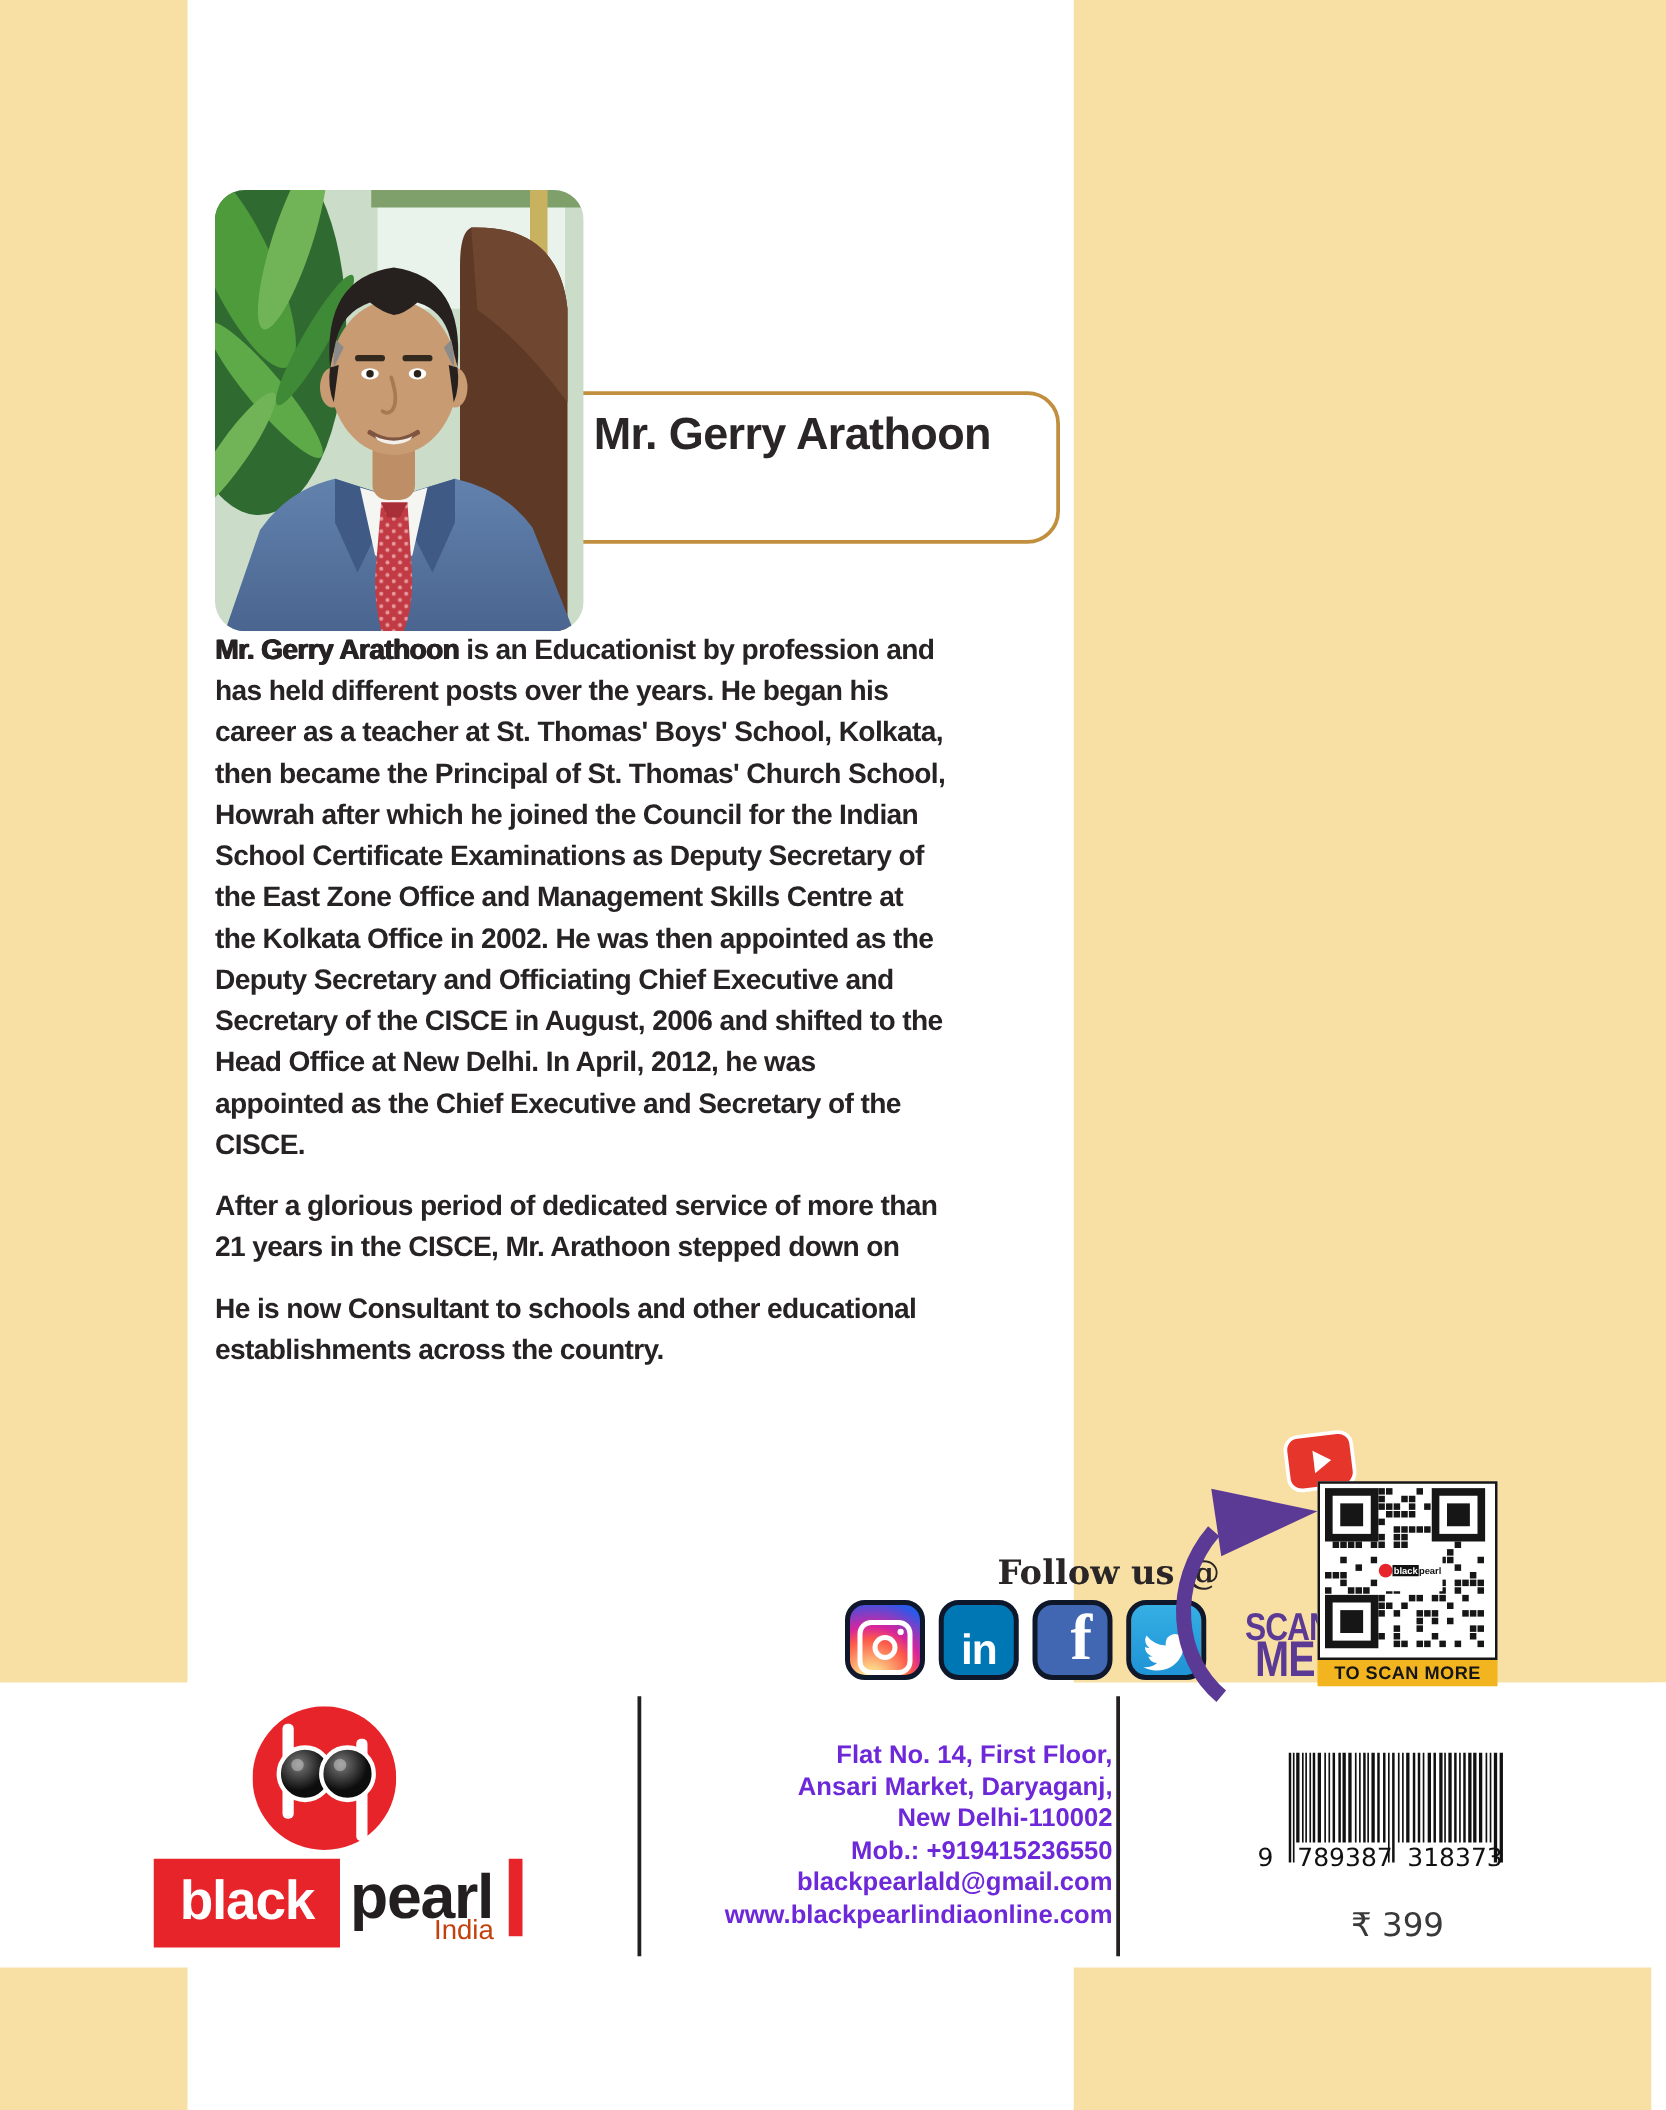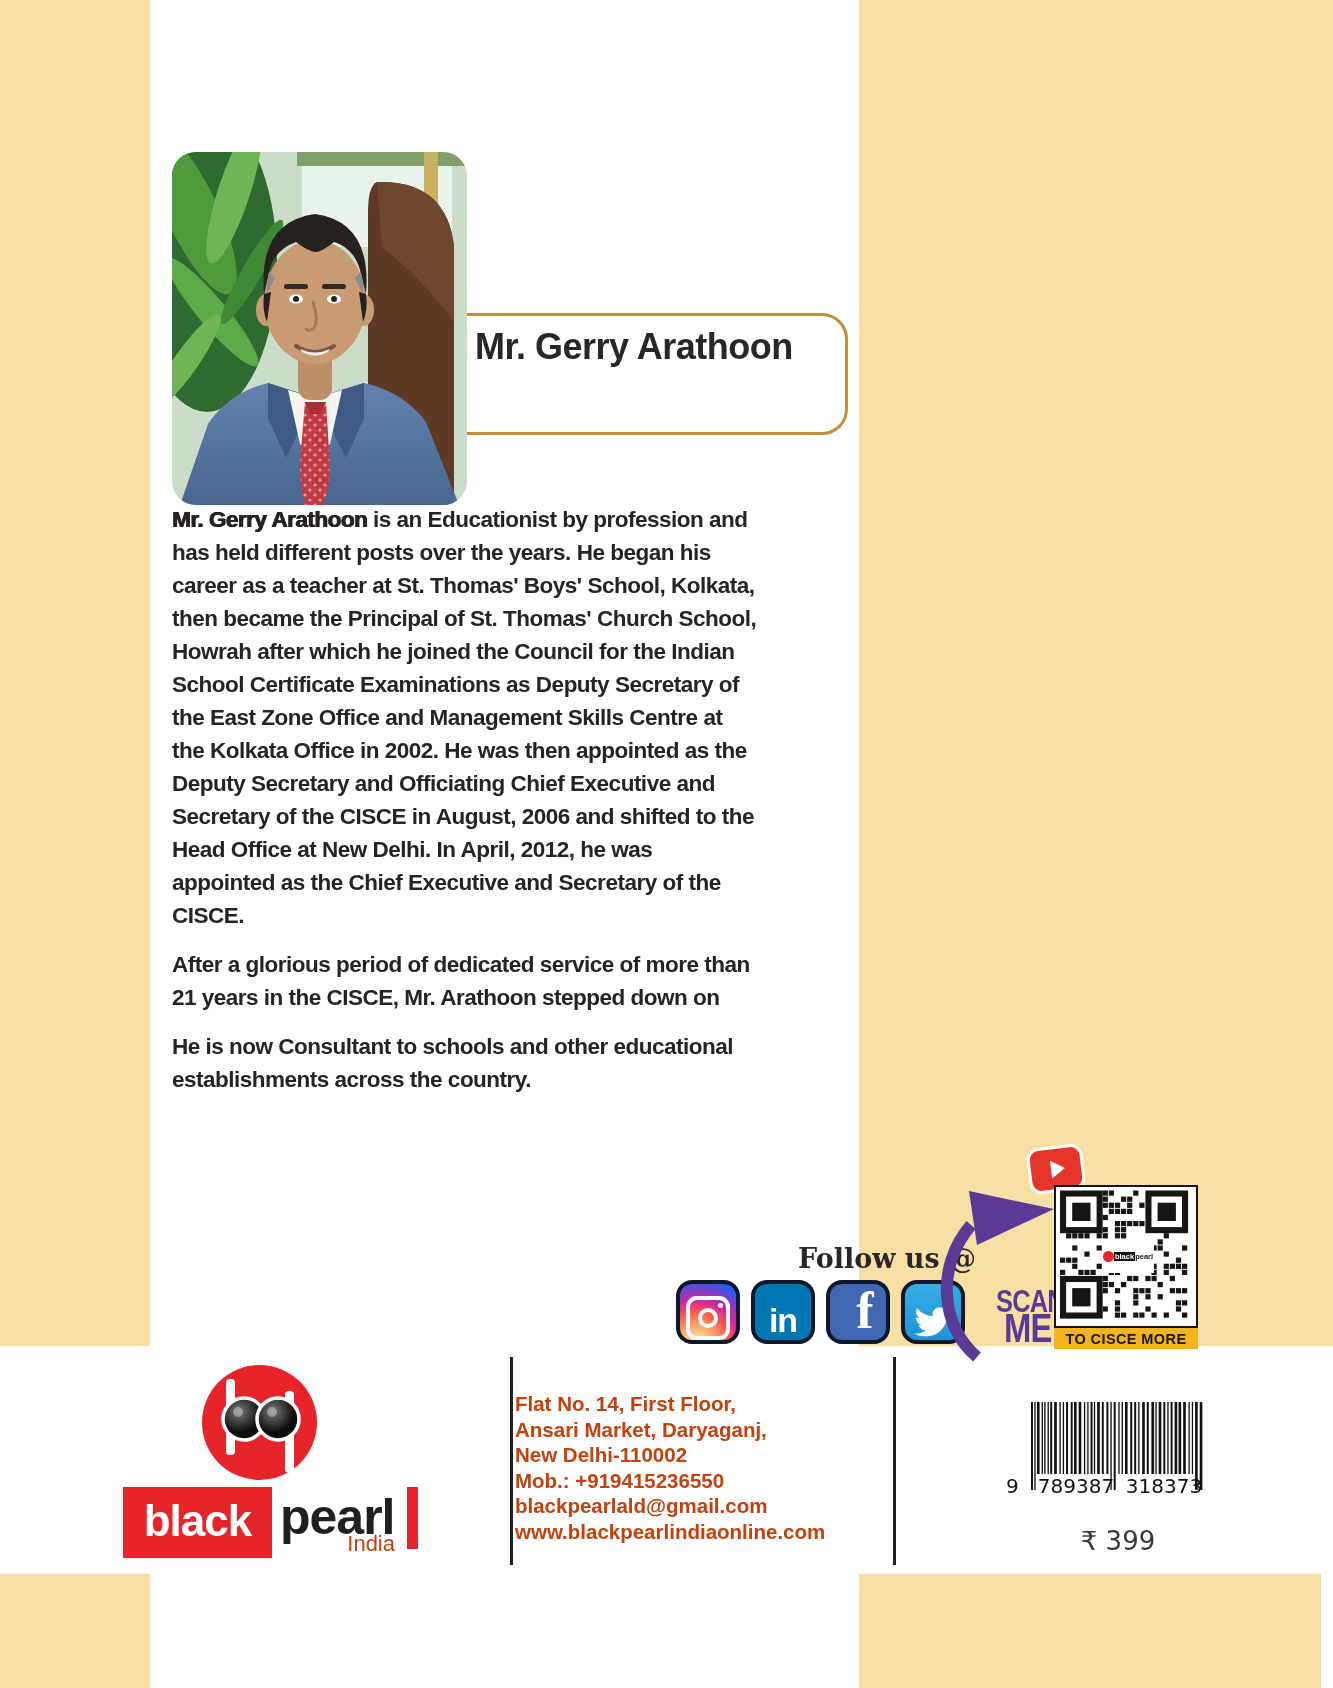--- a/index.html
+++ b/index.html
@@ -56,21 +56,21 @@
            display:flex;flex-direction:row;align-items:center;justify-content:center;}
   .qr-logo .mini-circle{width:11px;height:11px;border-radius:50%;background:#E8242B;}
   .qr-logo .mini-text{font-size:7.5px;font-weight:bold;color:#111;white-space:nowrap;}
   .qr-logo .mini-text b{background:#111;color:#fff;padding:0 1px;}
   .know-more{left:1054px;top:1328px;width:144px;height:21px;background:#F2B41F;
              display:flex;align-items:center;justify-content:center;
              font-size:14.5px;font-weight:bold;color:#151515;letter-spacing:0.4px;white-space:nowrap;}
 
   
   .divider{top:1357px;width:2.5px;height:208px;background:#231F20;}
-  .address{left:515px;top:1391px;width:375px;text-align:left;color:#c2410c;}
+  .address{left:515px;top:1391px;width:375px;text-align:right;color:#6d28d9;}
   .addr-line{font-size:20.5px;font-weight:bold;line-height:25.5px;white-space:nowrap;}
   .logo-circle{left:202px;top:1365px;width:115px;height:115px;}
   .brand-black-box{left:123px;top:1487px;width:149px;height:71px;background:#E8242B;
                    display:flex;align-items:center;justify-content:center;}
   .brand-black-box span{color:#fff;font-size:44px;font-weight:bold;letter-spacing:-1px;margin-top:-4px;}
   .brand-pearl{left:280px;top:1487px;font-size:50px;font-weight:bold;color:#231F20;
                line-height:60px;letter-spacing:-1px;}
   .brand-country{left:300px;top:1531px;width:95px;text-align:right;font-size:22px;color:#c2410c;}
   .brand-bar{left:407px;top:1487px;width:11px;height:62px;background:#E8242B;}
 
@@ -330,21 +330,21 @@
         <rect x="101.6" y="15.7" width="18.299999999999997" height="18.299999999999997" fill="#161616"></rect>
         <rect x="4" y="88.89999999999999" width="42.699999999999996" height="42.699999999999996" fill="#161616"></rect>
         <rect x="10.1" y="95" width="30.5" height="30.5" fill="#fff"></rect>
         <rect x="16.2" y="101.1" width="18.299999999999997" height="18.299999999999997" fill="#161616"></rect>
       </svg>
     <div class="qr-logo">
       <div class="mini-circle"></div>
       <div class="mini-text"><b>black</b><span>pearl</span></div>
     </div>
   </div>
-  <div class="abs know-more">TO CISCE MORE</div>
+  <div class="abs know-more">TO SCAN MORE</div>
 
   <svg class="abs logo-circle" width="115" height="115" viewBox="0 0 115 115">
     <circle cx="57.5" cy="57.5" r="57.5" fill="#E8242B"></circle>
     <rect x="24" y="14" width="9" height="76" rx="4" fill="#fff"></rect>
     <rect x="83" y="26" width="9" height="82" rx="4" fill="#fff"></rect>
     <circle cx="42" cy="54" r="21" fill="url(#pearlG)" stroke="#fff" stroke-width="3.5"></circle>
     <circle cx="76" cy="54" r="21" fill="url(#pearlG)" stroke="#fff" stroke-width="3.5"></circle>
     <defs>
       <radialGradient id="pearlG" cx="38%" cy="32%">
         <stop offset="0%" stop-color="#7a7a7a"></stop>

